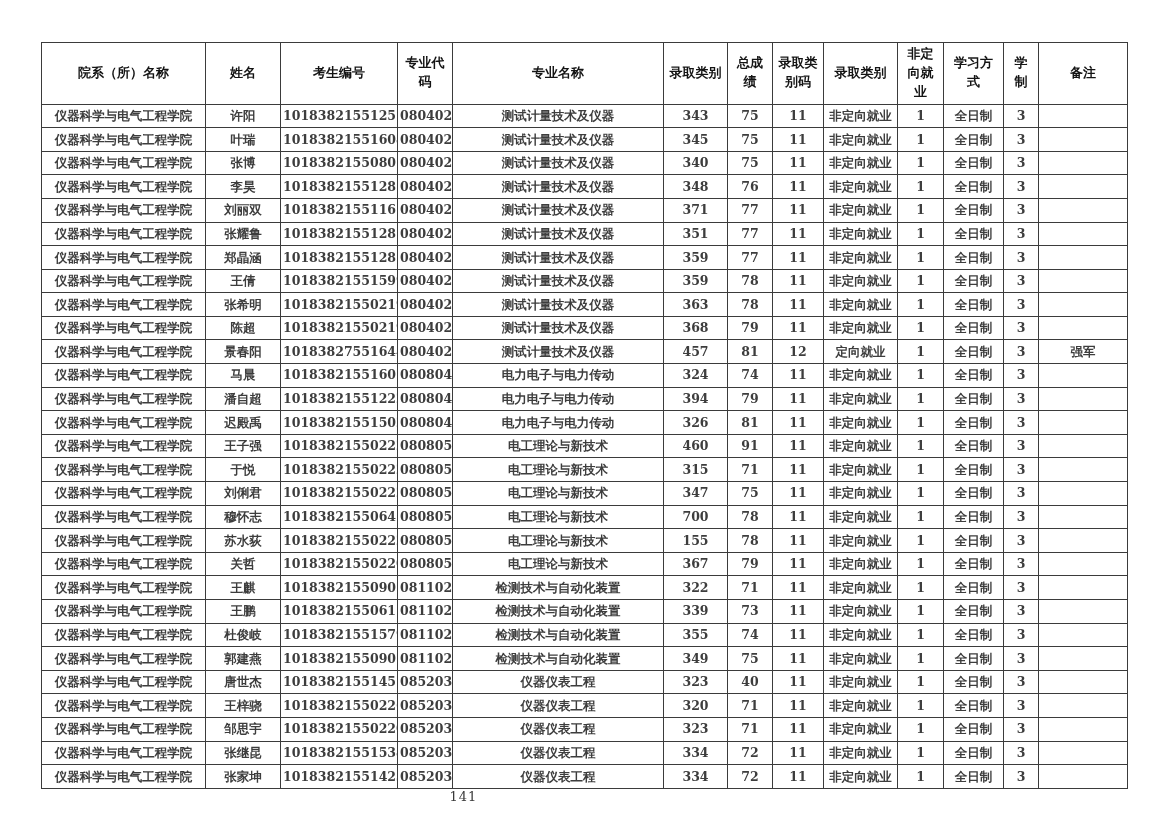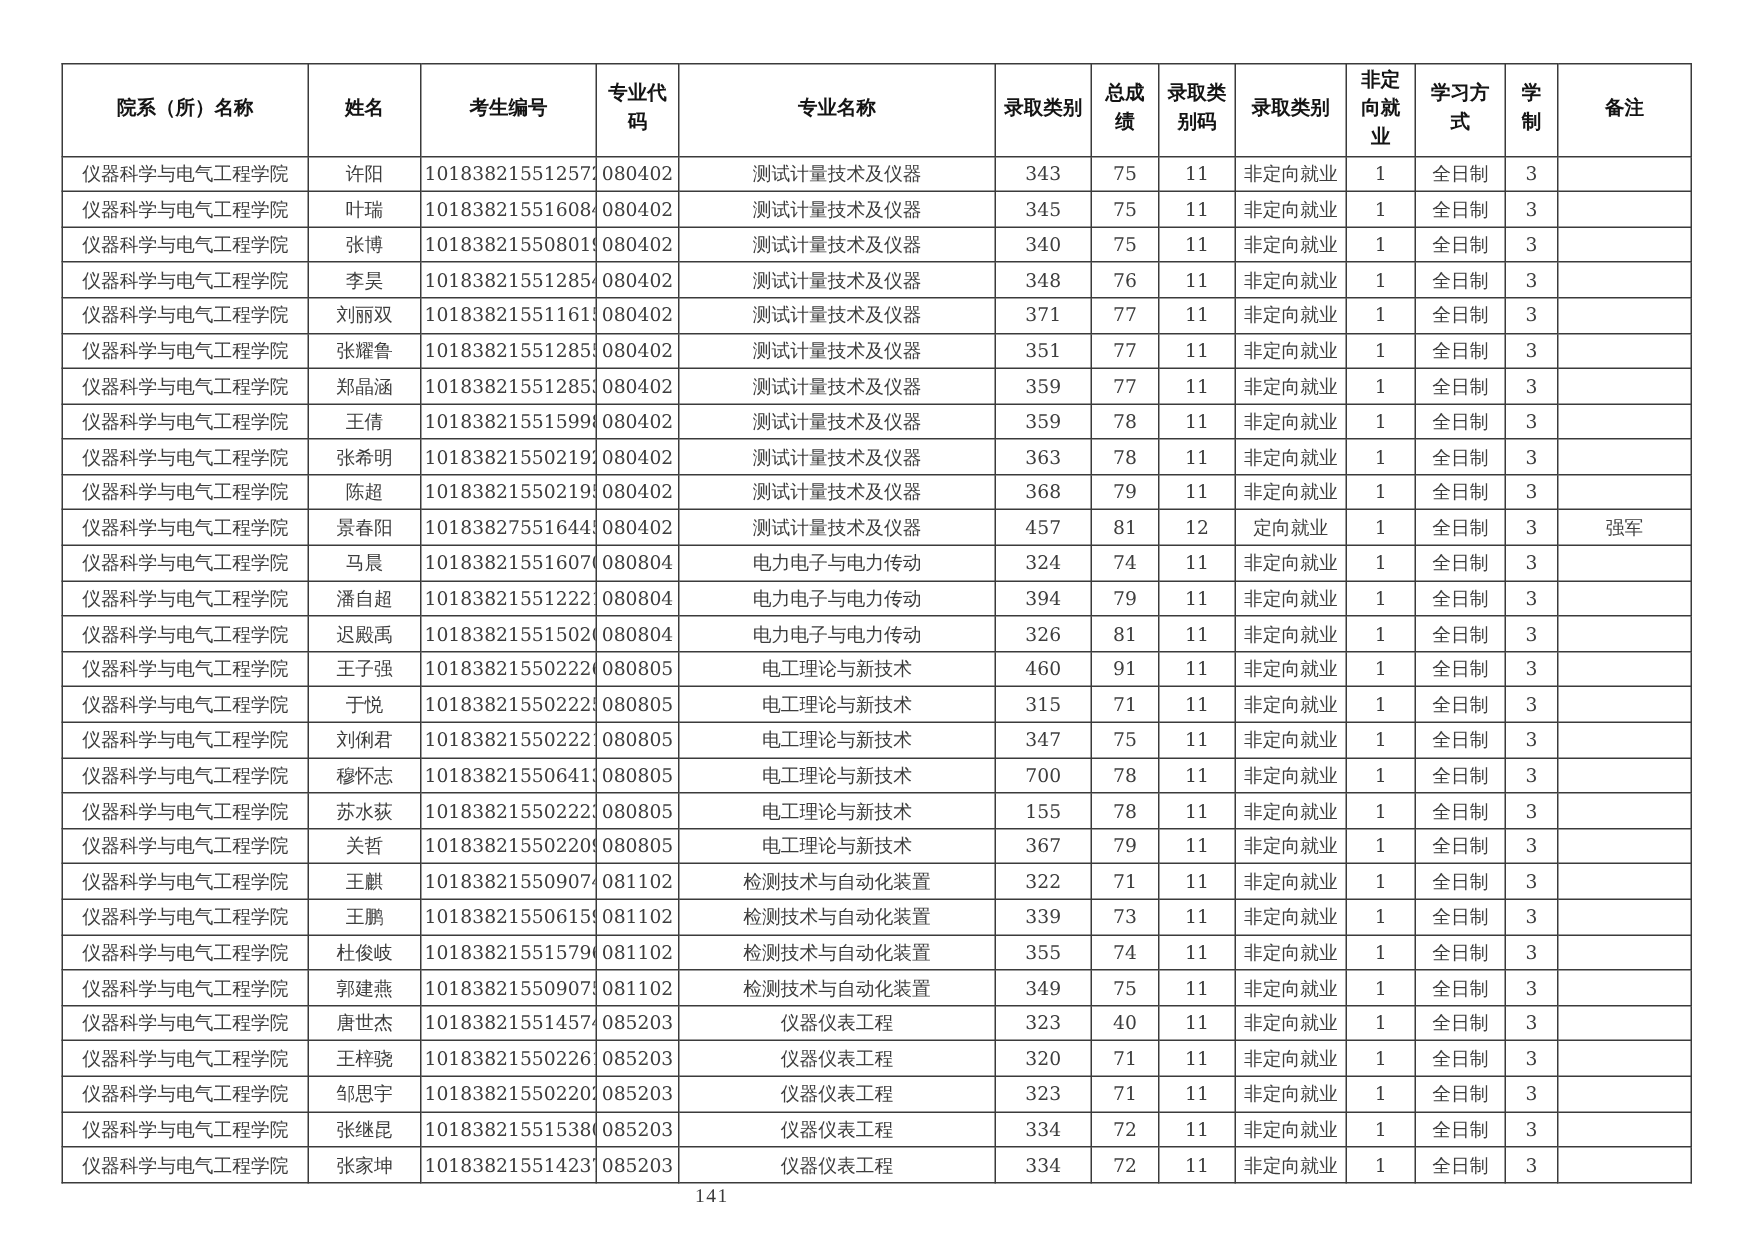--- a/index.html
+++ b/index.html
@@ -38,38 +38,38 @@
   table.admission th {
     font-size: 13px;
     font-weight: bold;
     color: #141414;
     padding: 2px 5px;
     line-height: 1.45;
     border-bottom-width: 1.5px;
   }
   table.admission tbody tr {
     height: 23.6px;
+    font-weight: bold;
   }
   table.admission td {
     font-size: 12.5px;
     color: #3d3d3d;
     padding: 0 2px;
     line-height: 1.1;
     white-space: nowrap;
   }
   .pagenum {
     position: absolute;
-    left: 11px;
+    left: 0;
     top: 789px;
     width: 927px;
     text-align: center;
     font-size: 13px;
     color: #3a3a3a;
     letter-spacing: 1px;
-    font-family: Liberation Serif, serif;
   }
 </style>
 </head>
 <body>
 
 <div class="page">
 
   <table class="admission">
     <colgroup>
         <col style="width: 164px;">

